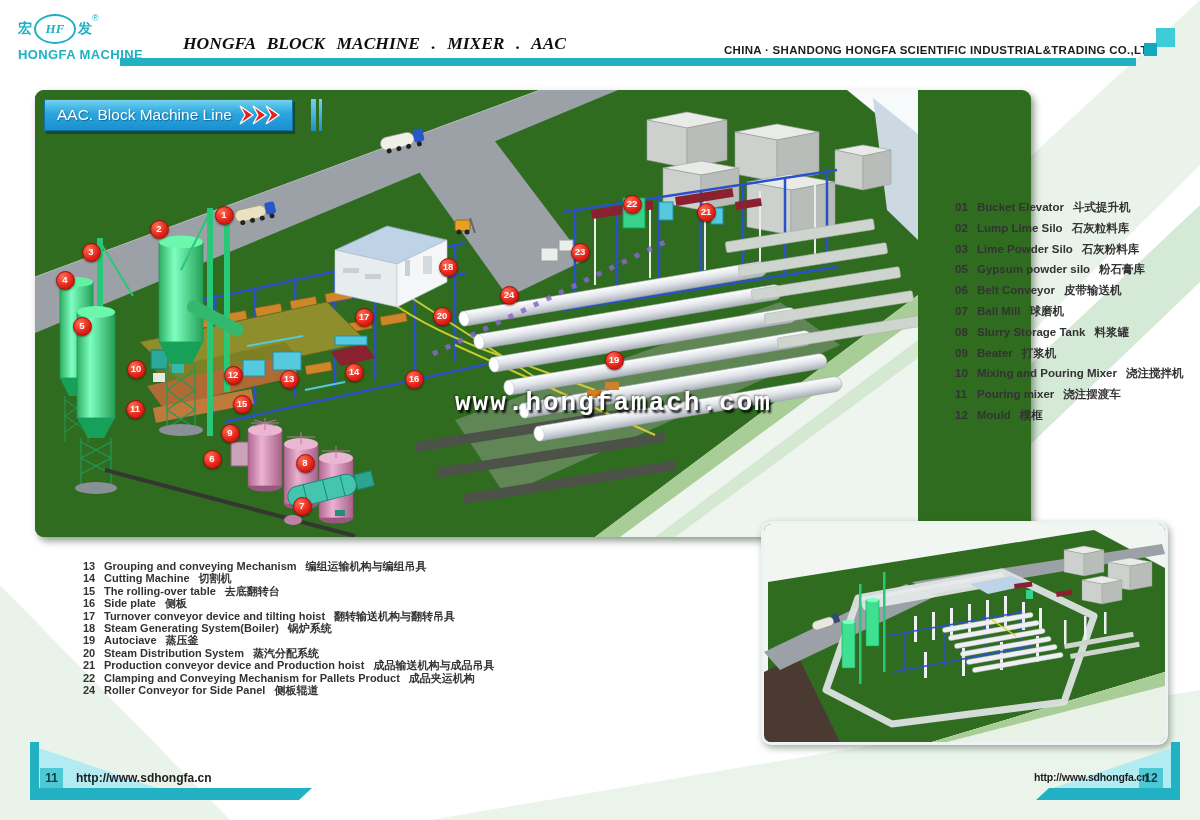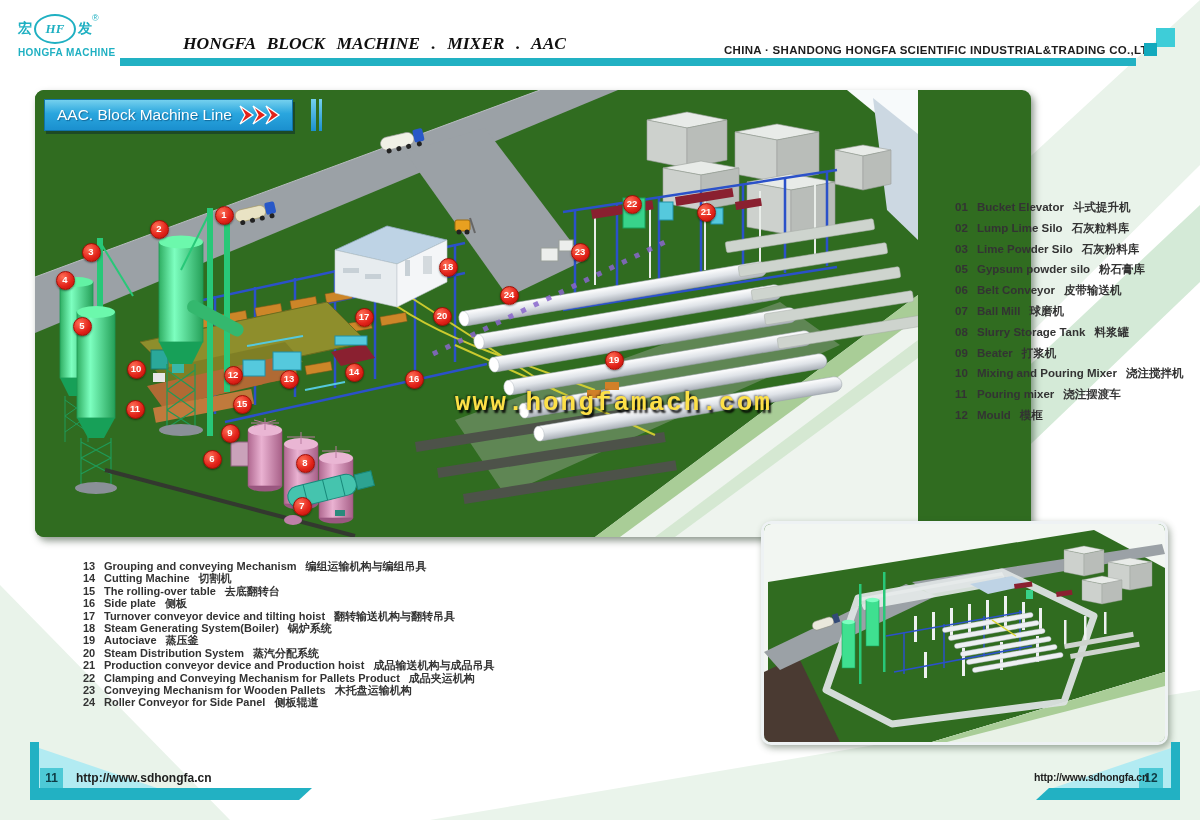--- a/index.html
+++ b/index.html
@@ -10,41 +10,41 @@
 
   
   .header{position:absolute;left:0;top:0;width:1200px;height:90px;z-index:2;}
   .logo{position:absolute;left:18px;top:14px;color:#1fb0c2;width:110px;}
   .logo-row{display:flex;align-items:center;gap:2px;height:30px;}
   .logo-cn{font-size:14px;font-weight:bold;}
   .hf-ellipse{display:inline-flex;align-items:center;justify-content:center;width:38px;height:26px;
       border:2.5px solid #1fb0c2;border-radius:50%;font-family:"Liberation Serif",serif;
       font-style:italic;font-weight:bold;font-size:13px;}
   .logo-reg{font-size:9px;position:relative;top:-11px;left:-2px;}
-  .logo-name{font-size:10px;font-weight:bold;letter-spacing:.4px;margin-top:3px;white-space:nowrap;}
+  .logo-name{font-size:13px;font-weight:bold;letter-spacing:.4px;margin-top:3px;white-space:nowrap;}
   .doc-title{position:absolute;left:183px;top:33px;font-family:"Liberation Serif",serif;
       font-style:italic;font-weight:bold;font-size:17.5px;color:#101010;word-spacing:7px;white-space:nowrap;}
   .company{position:absolute;left:724px;top:44px;font-size:11.5px;font-weight:bold;color:#1d1d1d;
       letter-spacing:.3px;white-space:nowrap;}
   .teal-bar{position:absolute;left:120px;top:58px;width:1016px;height:8px;background:#22b1c3;}
   .sq-big{position:absolute;left:1156px;top:28px;width:19px;height:19px;background:#3ecdd8;}
   .sq-small{position:absolute;left:1144px;top:43px;width:13px;height:13px;background:#12a9bd;}
 
   
   .diagram{position:absolute;left:35px;top:90px;width:996px;height:447px;background:#306c20;
       border-radius:9px;overflow:hidden;box-shadow:3px 4px 7px rgba(35,55,35,.5);z-index:1;}
   .diagram svg.scene{position:absolute;left:0;top:0;width:883px;height:447px;}
   .banner{position:absolute;left:9px;top:9px;height:30px;padding:0 9px 0 12px;display:flex;align-items:center;gap:7px;
       background:linear-gradient(180deg,#74d0ee 0%,#2aa6de 45%,#1b90cf 100%);
       border:1px solid #1172a8;box-shadow:2px 3px 0 rgba(0,25,45,.4);z-index:3;}
   .banner-label{color:#fff;font-size:15.5px;text-shadow:1px 1px 1px rgba(0,60,100,.55);white-space:nowrap;}
   .banner-bar{position:absolute;top:9px;height:32px;background:linear-gradient(180deg,#74d0ee,#1b90cf);z-index:3;}
   .banner-bar.b1{left:276px;width:5px;}
   .banner-bar.b2{left:284px;width:3px;}
-  .watermark{position:absolute;left:420px;top:298px;z-index:4;color:#fde047;
+  .watermark{position:absolute;left:420px;top:298px;z-index:4;color:#ffffff;
       font-family:"Liberation Mono","DejaVu Sans Mono",monospace;font-weight:bold;font-size:26px;
       letter-spacing:2px;text-shadow:2px 3px 2px rgba(0,0,0,.85),-1px -1px 2px rgba(0,0,0,.45);white-space:nowrap;}
   .markers{position:absolute;inset:0;z-index:5;}
   .marker{position:absolute;width:17px;height:17px;margin:-8.5px 0 0 -8.5px;border-radius:50%;
       background:radial-gradient(circle at 35% 30%, #ff7057, #e2231a 58%, #b50f06);
       border:1px solid #a30d04;color:#fff;font-size:9.5px;font-weight:bold;line-height:16px;
       text-align:center;box-shadow:0 1px 2px rgba(0,0,0,.45);}
 
   
   .legend-right{position:absolute;left:940px;top:182px;width:252px;z-index:2;}
@@ -460,21 +460,20 @@
         <li><span class="no">13</span><span class="en">Grouping and conveying Mechanism</span><span class="zh">编组运输机构与编组吊具</span></li>
         <li><span class="no">14</span><span class="en">Cutting Machine</span><span class="zh">切割机</span></li>
         <li><span class="no">15</span><span class="en">The rolling-over table</span><span class="zh">去底翻转台</span></li>
         <li><span class="no">16</span><span class="en">Side plate</span><span class="zh">侧板</span></li>
         <li><span class="no">17</span><span class="en">Turnover conveyor device and tilting hoist</span><span class="zh">翻转输送机构与翻转吊具</span></li>
         <li><span class="no">18</span><span class="en">Steam Generating System(Boiler)</span><span class="zh">锅炉系统</span></li>
         <li><span class="no">19</span><span class="en">Autociave</span><span class="zh">蒸压釜</span></li>
         <li><span class="no">20</span><span class="en">Steam Distribution System</span><span class="zh">蒸汽分配系统</span></li>
         <li><span class="no">21</span><span class="en">Production conveyor device and Production hoist</span><span class="zh">成品输送机构与成品吊具</span></li>
         <li><span class="no">22</span><span class="en">Clamping and Conveying Mechanism for Pallets Product</span><span class="zh">成品夹运机构</span></li>
-        <li><span class="no">23</span><span class="en">Conveying Mechanism for Wooden Pallets</span><span class="zh">木托盘运输机构</span></li>
         <li><span class="no">24</span><span class="en">Roller Conveyor for Side Panel</span><span class="zh">侧板辊道</span></li>
       </ul>
   </div>
 
   <div class="inset">
     <svg viewBox="0 0 401 218">
       <rect x="0" y="0" width="401" height="218" fill="#f2f6f2"></rect>
       <polygon points="4,58 330,6 401,44 401,148 168,218 4,218" fill="#306c20"></polygon>
       <polygon points="168,218 401,148 401,218" fill="#e9f2e7"></polygon>
       <polygon points="168,218 401,148 401,162 183,218" fill="#a9cd97"></polygon>

